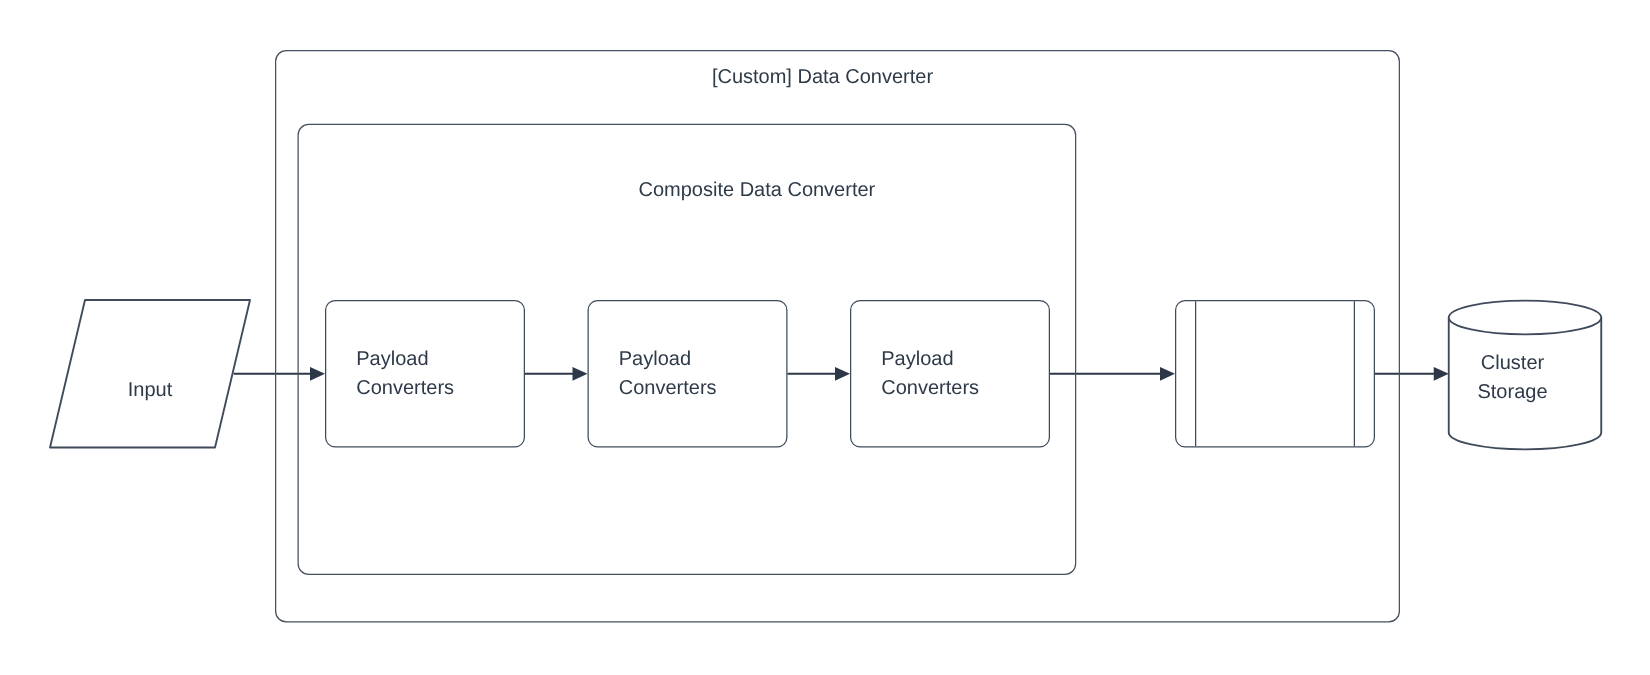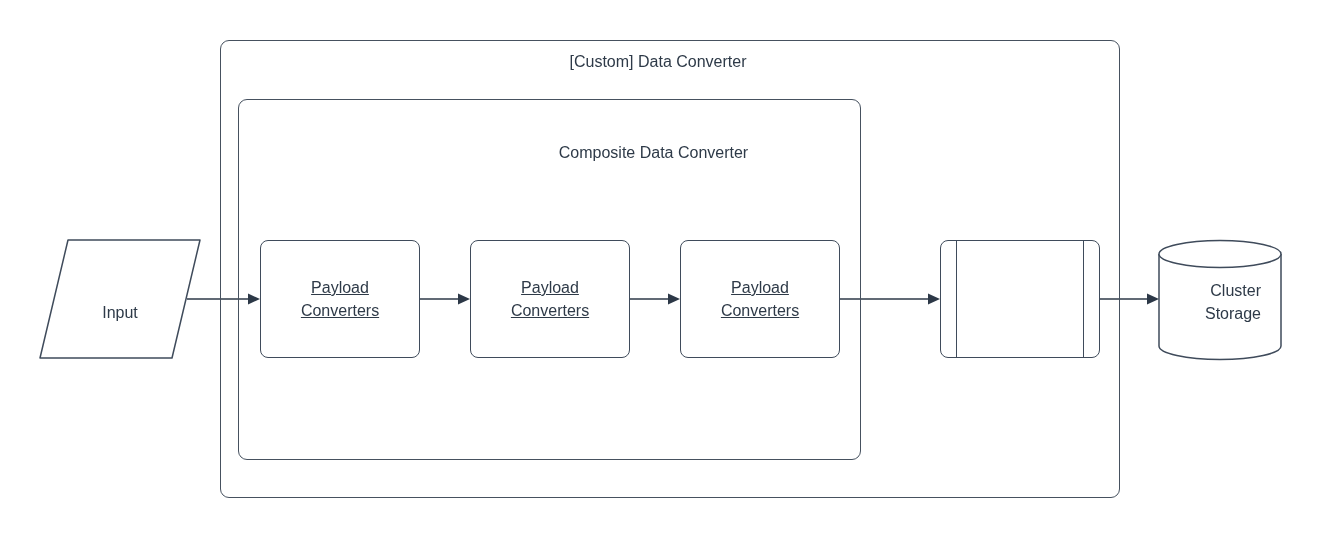--- a/index.html
+++ b/index.html
@@ -41,35 +41,34 @@
     text-align: center;
     font-size: 16px;
     line-height: 20px;
     color: #2e3a48;
     white-space: nowrap;
   }
   .title-outer {
     left: 208px; top: 52px; width: 900px;
   }
   .title-inner {
-    left: 238px; top: 143px; width: 735px; padding-left: 48px;
+    left: 238px; top: 143px; width: 735px;
   }
   .node {
     position: absolute;
     box-sizing: border-box;
     border: 1.5px solid #3f4b5b;
     border-radius: 8px;
     background: #ffffff;
     display: flex;
     align-items: center;
     justify-content: center;
-    text-align: center;
+    text-align: left;
     font-size: 16px;
     line-height: 23px;
-    text-decoration: underline;
   }
   .node-rect {
     width: 160px;
     height: 118px;
     top: 240px;
   }
   .node-label {
     display: inline-block;
   }
   .w110 { max-width: 110px; }
@@ -87,21 +86,21 @@
     position: absolute;
     text-align: center;
     font-size: 16px;
     line-height: 23px;
     color: #2e3a48;
   }
   .label-input {
     left: 50px; top: 288px; width: 140px; margin-top: 13px;
   }
   .label-storage {
-    left: 1159px; top: 279px; width: 102px; text-align: right;
+    left: 1159px; top: 279px; width: 102px;
   }
 </style>
 </head>
 <body>
 
 <div class="canvas">
 
   <svg class="svg-layer" viewBox="0 0 1320 540">
 
     <polygon points="68,240 200,240 172,358 40,358" fill="#ffffff" stroke="#3f4b5b" stroke-width="1.5" stroke-linejoin="round"></polygon>

